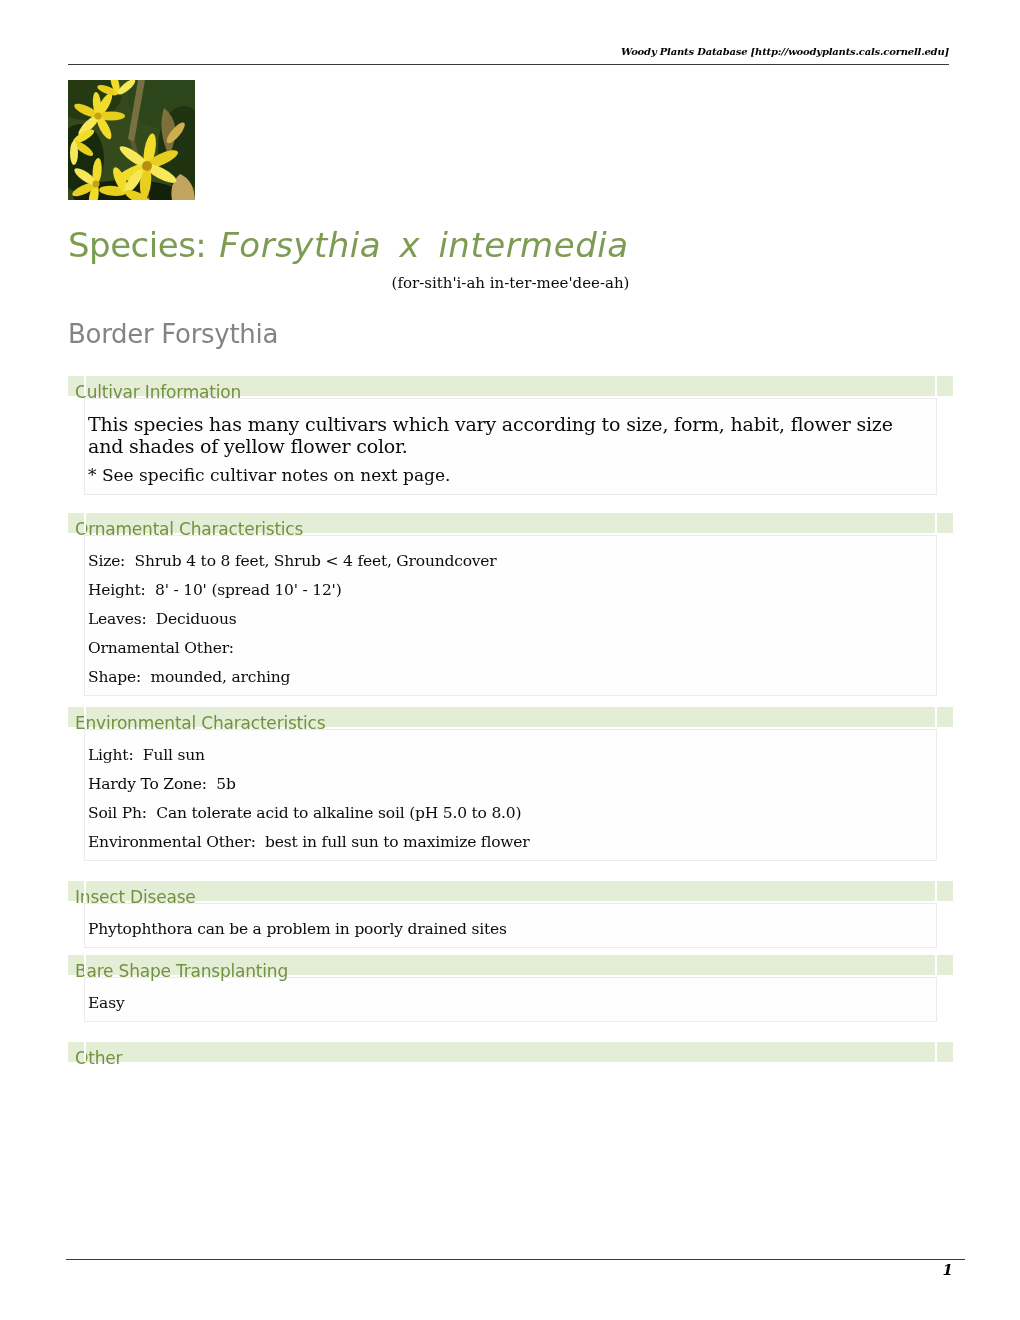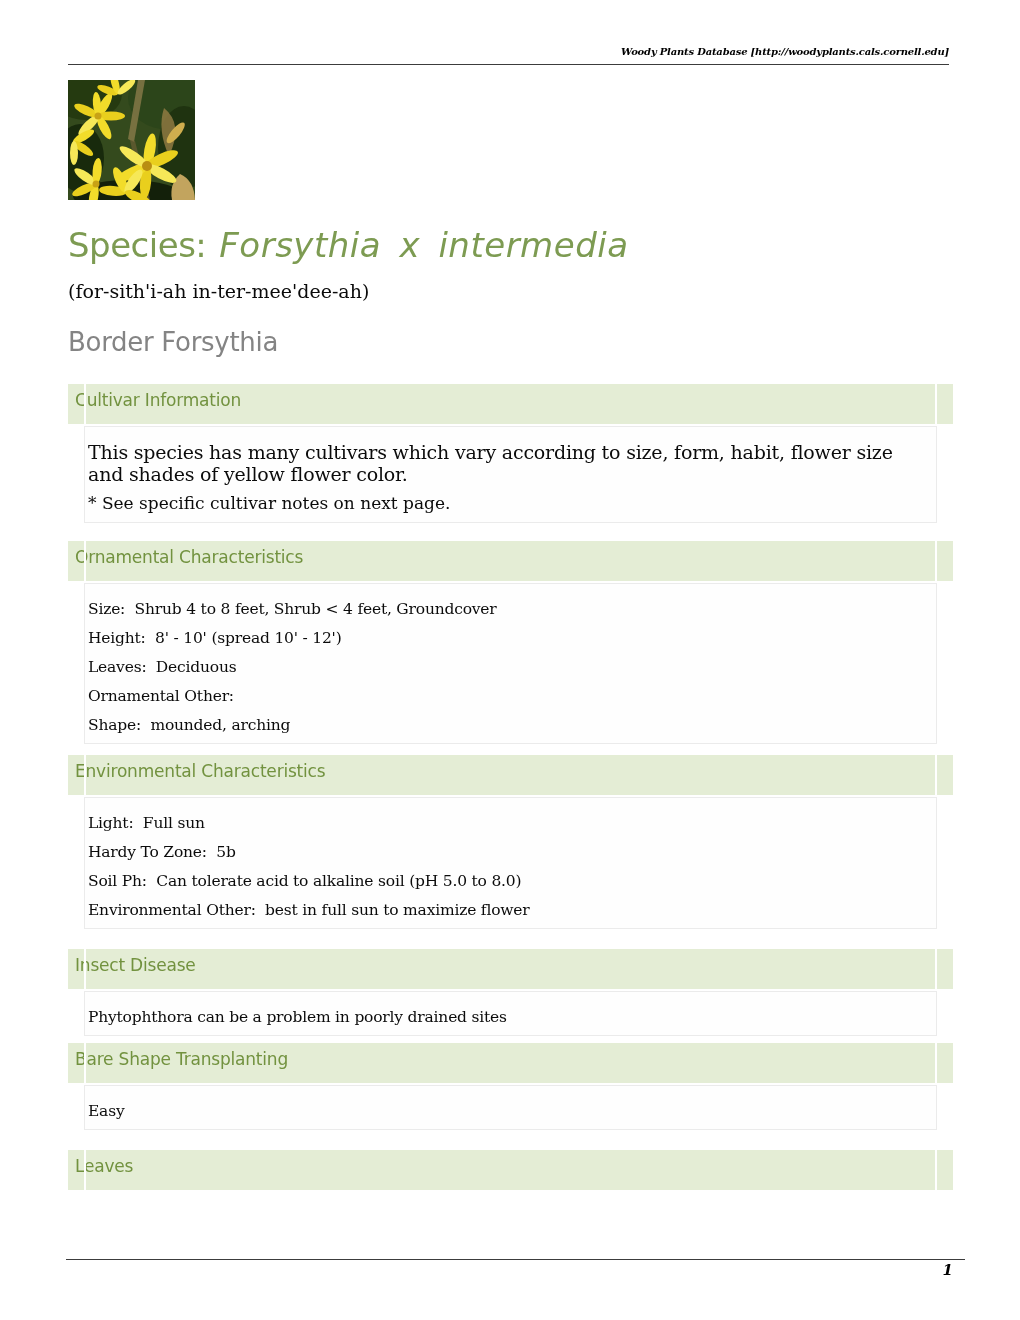--- a/index.html
+++ b/index.html
@@ -24,33 +24,33 @@
   
   .photo { display:block; margin-top:15px; width:127px; height:120px; }
 
   
   .title {
     margin-top:25px; font-family:"DejaVu Sans", sans-serif; font-weight:400;
     font-size:34px; line-height:40px; color:#7d9b52; letter-spacing:-0.5px;
   }
   .title .t-label { margin-right:13px; }
   .title .t-name { font-style:italic; word-spacing:7px; letter-spacing:0.5px; }
-  .pron { margin-top:16px; font-size:19px; line-height:20px; color:#0a0a0a; }
+  .pron { margin-top:8px; font-size:15px; line-height:20px; color:#0a0a0a;text-align:center; }
   .common {
     margin-top:27px; font-family:"DejaVu Sans", sans-serif; font-weight:400;
     font-size:26px; line-height:28px; color:#848484; letter-spacing:-0.3px;
   }
 
   
   .sec { margin-top:0; }
   .sec.first { margin-top:28px; }
   .mb18{margin-bottom:18px} .mb11{margin-bottom:11px}
   .mb20{margin-bottom:20px} .mb7{margin-bottom:7px}
   .bar {
-    position:relative; height:40px; background:#e4edd5;
+    position:relative; height:20px; background:#e4edd5;
   }
   .bar::before, .bar::after {
     content:""; position:absolute; top:0; bottom:0; width:2px;
     background:#ffffff; z-index:2;
   }
   .bar::before { left:16px; }
   .bar::after  { right:16px; }
   .bar .bar-title {
     position:relative; z-index:1; display:inline-block;
     padding-left:7px; line-height:32px;
@@ -209,21 +209,21 @@
     <div class="bar">
       <span class="bar-title">Bare Shape Transplanting</span>
     </div>
     <div class="box">
       <p class="item">Easy</p>
     </div>
   </section>
 
   <section class="sec">
     <div class="bar">
-      <span class="bar-title">Leaves</span>
+      <span class="bar-title">Other</span>
     </div>
   </section>
 
 </div>
 
 <div class="footer">
   <span class="pg">1</span>
 </div>
 
 </body></html>

